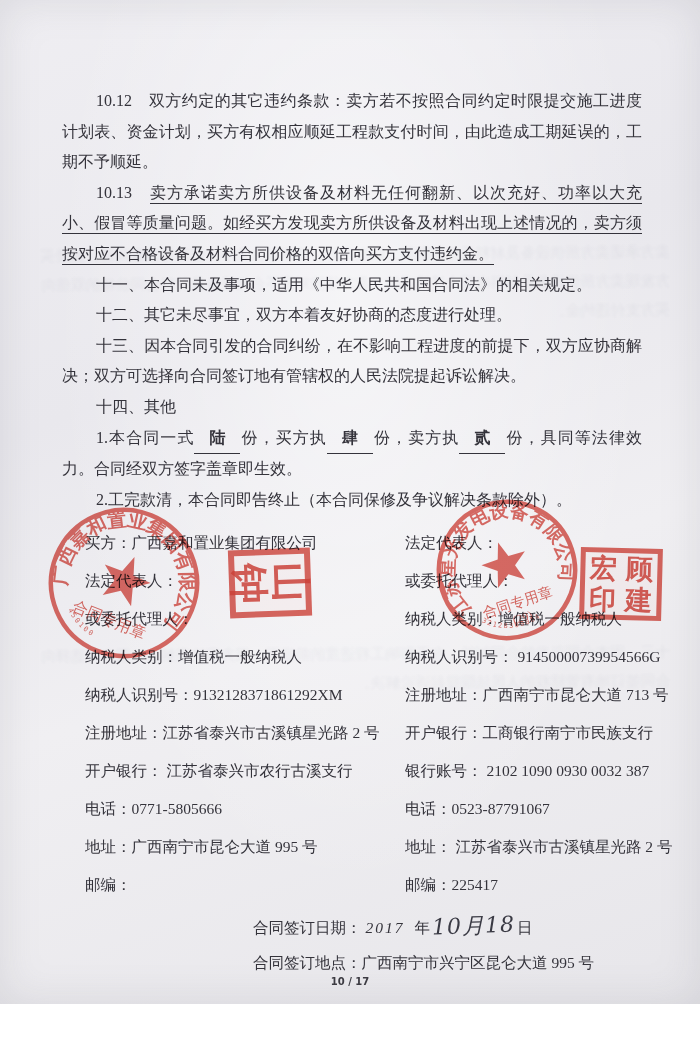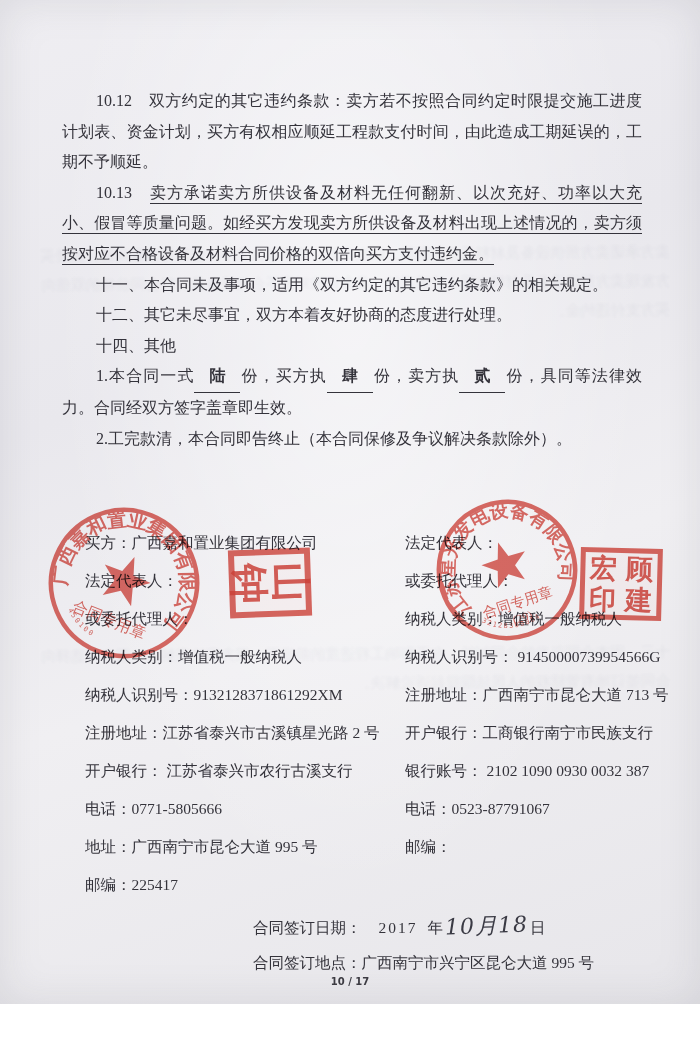--- a/index.html
+++ b/index.html
@@ -36,21 +36,21 @@
   .footer{
     position:absolute;left:253px;top:914px;font-size:15.5px;line-height:24px;
   }
   .footer .row{margin-bottom:11px;white-space:nowrap;}
   .hand{
     display:inline-block;
     font-family:"DejaVu Serif",serif;font-style:italic;
     font-size:22px;color:#3a3a44;transform:rotate(-2deg);
     letter-spacing:1px;margin:0 2px;
   }
-  .yr{margin:0 10px 0 17px;letter-spacing:2px;}
+  .yr{margin:0 10px 0 4px;letter-spacing:2px;font-style:italic;}
   .pageno{
     position:absolute;left:0;top:976px;width:700px;text-align:center;
     font-family:"DejaVu Sans","Liberation Sans",sans-serif;
     font-weight:bold;font-size:10px;color:#3c3b42;
   }
   
   .ghost{
     position:absolute;left:30px;width:640px;
     transform:scaleX(-1) rotate(.4deg);
     filter:blur(1.6px);opacity:.05;
@@ -81,22 +81,23 @@
 <body>
 
 <div class="page">
 
   <div class="ghost" style="top:240px">卖方承诺卖方所供设备及材料无任何翻新、以次充好、功率以大充小、假冒等质量问题。如经买方发现卖方所供设备及材料出现上述情况的，卖方须按对应不合格设备及材料合同价格的双倍向买方支付违约金。</div>
   <div class="ghost" style="top:640px">十三、因本合同引发的合同纠纷，在不影响工程进度的前提下，双方应协商解决；双方可选择向合同签订地有管辖权的人民法院提起诉讼解决。</div>
 
   <div class="bodytext">
     <p class="para">10.12　双方约定的其它违约条款：卖方若不按照合同约定时限提交施工进度计划表、资金计划，买方有权相应顺延工程款支付时间，由此造成工期延误的，工期不予顺延。</p>
     <p class="para"><span>10.13　</span><u>卖方承诺卖方所供设备及材料无任何翻新、以次充好、功率以大充小、假冒等质量问题。如经买方发现卖方所供设备及材料出现上述情况的，卖方须按对应不合格设备及材料合同价格的双倍向买方支付违约金。</u></p>
-    <p class="para">十一、本合同未及事项，适用《双方约定的其它违约条款》的相关规定。</p>
+    <p class="para">十一、本合同未及事项，适用《中华人民共和国合同法》的相关规定。</p>
     <p class="para">十二、其它未尽事宜，双方本着友好协商的态度进行处理。</p>
+    <p class="para">十三、因本合同引发的合同纠纷，在不影响工程进度的前提下，双方应协商解决；双方可选择向合同签订地有管辖权的人民法院提起诉讼解决。</p>
     <p class="para">十四、其他</p>
     <p class="para"><span>1.本合同一式</span><span class="blank">陆</span><span>份，买方执</span><span class="blank">肆</span><span>份，卖方执</span><span class="blank">贰</span><span>份，具同等法律效力。合同经双方签字盖章即生效。</span></p>
     <p class="para">2.工完款清，本合同即告终止（本合同保修及争议解决条款除外）。</p>
   </div>
 
   <div class="sig">
     <div class="cell">买方：广西嘉和置业集团有限公司</div>
     <div class="cell">法定代表人：</div>
     <div class="cell">法定代表人：</div>
     <div class="cell">或委托代理人：</div>
@@ -106,20 +107,21 @@
     <div class="cell">纳税人识别号： 91450000739954566G</div>
     <div class="cell">纳税人识别号：9132128371861292XM</div>
     <div class="cell">注册地址：广西南宁市昆仑大道 713 号</div>
     <div class="cell">注册地址：江苏省泰兴市古溪镇星光路 2 号</div>
     <div class="cell">开户银行：工商银行南宁市民族支行</div>
     <div class="cell">开户银行： 江苏省泰兴市农行古溪支行</div>
     <div class="cell">银行账号： 2102 1090 0930 0032 387</div>
     <div class="cell">电话：0771-5805666</div>
     <div class="cell">电话：0523-87791067</div>
     <div class="cell">地址：广西南宁市昆仑大道 995 号</div>
+    <div class="cell">地址： 江苏省泰兴市古溪镇星光路 2 号</div>
     <div class="cell">邮编：</div>
     <div class="cell">邮编：225417</div>
   </div>
 
   <div class="footer">
     <div class="row">
       <span>合同签订日期：</span><span class="yr">2017</span><span>年</span><span class="hand">10月18</span><span>日</span>
     </div>
     <div class="row">合同签订地点：广西南宁市兴宁区昆仑大道 995 号</div>
   </div>

